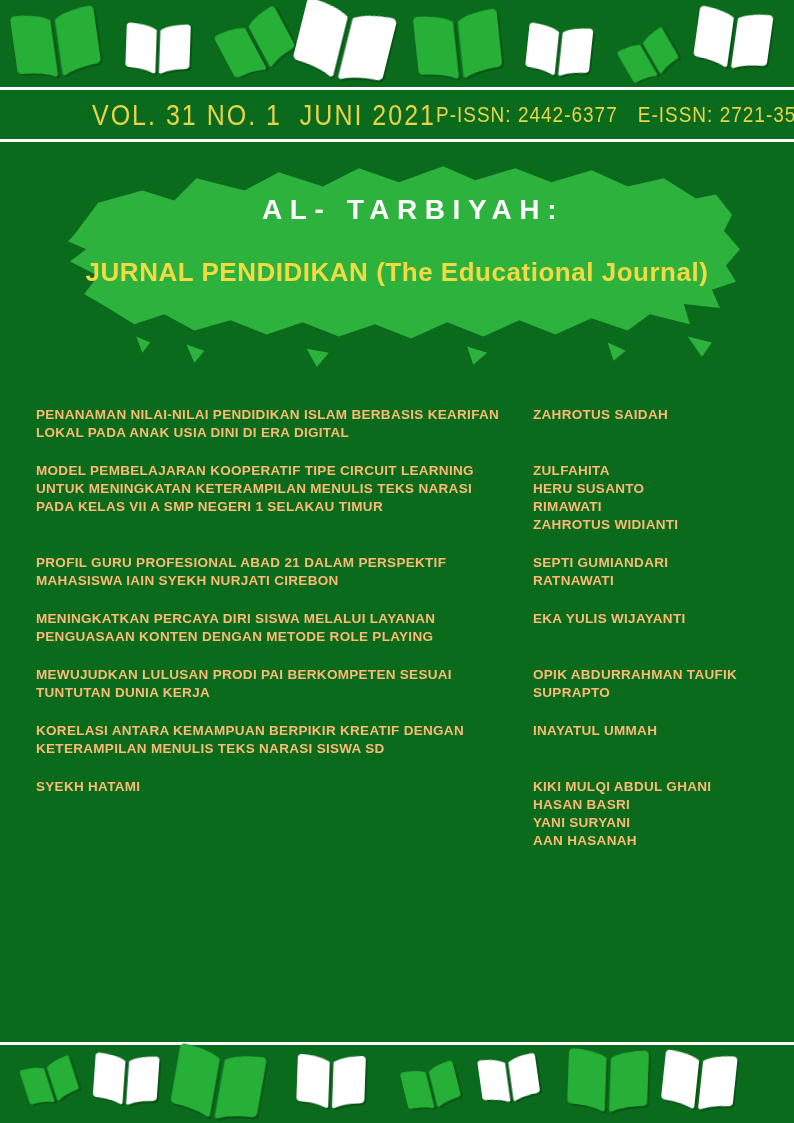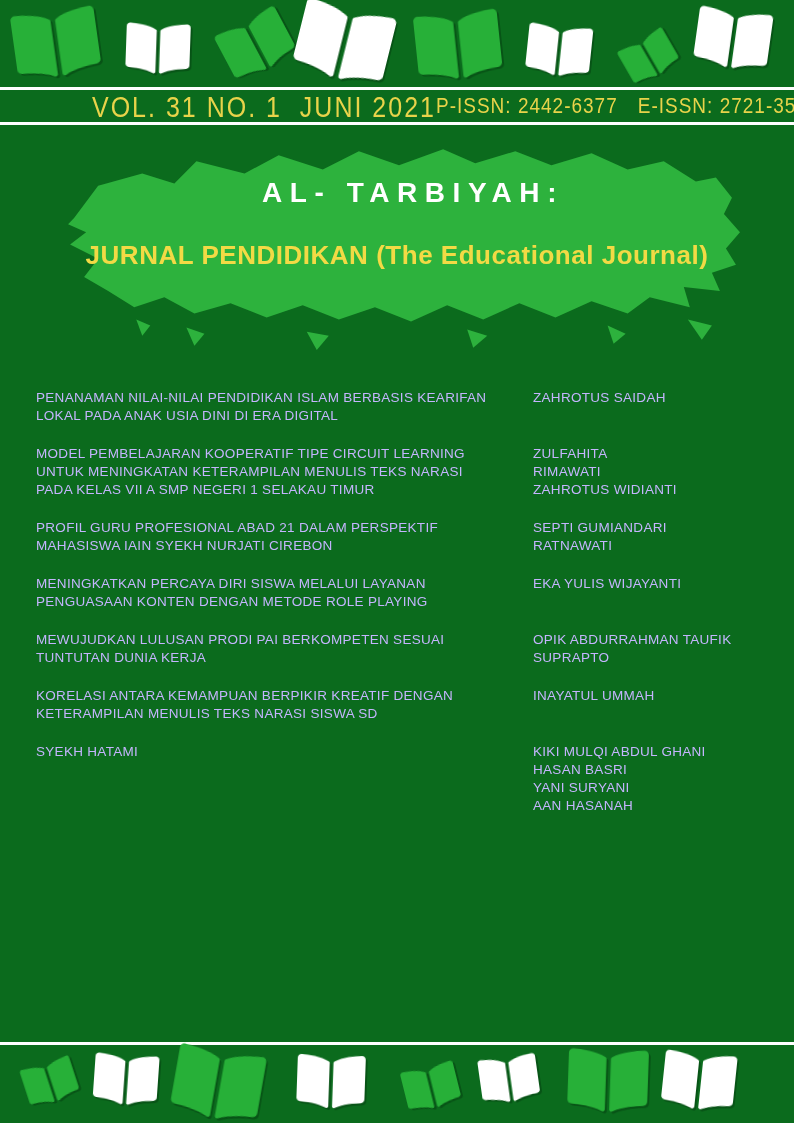--- a/index.html
+++ b/index.html
@@ -13,21 +13,21 @@
   .band{position:relative; width:100%;}
   .band-top{height:87px;}
   .band-bottom{height:78px;}
   .book{
     position:absolute;
     filter:drop-shadow(2px 2px 0 rgba(0,40,8,.35));
   }
   .hline{height:3px; background:#ffffff; width:100%; flex:none;}
   
   .strip{
-    height:32px; flex:none; display:flex; align-items:center;
+    height:49px; flex:none; display:flex; align-items:center;
     justify-content:space-between; padding:0 30px 0 92px; box-sizing:border-box;
   }
   .vol{
     color:#e8d34a; font-size:25px; letter-spacing:2px; white-space:pre;
     transform:scaleY(1.18); transform-origin:center; font-weight:400;
   }
   .issn{display:flex; gap:20px;}
   .issn span{
     color:#e8d34a; font-size:19px; letter-spacing:1px; white-space:pre;
     display:inline-block; transform:scaleY(1.12); font-weight:400;
@@ -45,22 +45,22 @@
     text-align:center; color:#f2da45; font-size:26px; font-weight:bold;
     letter-spacing:0.02em; line-height:1.1;
   }
   
   .articles{
     flex:1; box-sizing:border-box; padding:5px 34px 0 36px;
     display:grid; grid-template-columns:464px 1fr; column-gap:33px; row-gap:20px;
     align-content:start;
   }
   .art-title, .author-line{
-    color:#c4b5fd; font-size:13.5px; line-height:18px; letter-spacing:0.3px;
-    font-weight:400;
+    color:#fdba74; font-size:13.5px; line-height:18px; letter-spacing:0.3px;
+    font-weight:700;
   }
   .art-authors{align-self:start;}
 </style>
 </head>
 <body>
 
 <svg width="0" height="0" style="position:absolute" aria-hidden="true">
   <symbol id="book-shape" viewBox="0 0 576 512">
     <path fill="currentColor" d="M542.22 32.05c-54.8 3.11-163.72 14.43-230.96 55.59-4.64 2.84-7.27 7.89-7.27 13.17v363.87c0 11.55 12.63 18.85 23.28 13.49 69.18-34.82 169.23-44.32 218.7-46.92 16.89-.89 30.02-14.43 30.02-30.66V62.75c.01-17.71-15.35-31.74-33.77-30.7zM264.73 87.64C197.5 46.48 88.58 35.17 33.78 32.05 15.36 31.04 0 45.07 0 62.75V400.6c0 16.24 13.13 29.78 30.02 30.66 49.49 2.6 149.59 12.11 218.77 46.95 10.62 5.35 23.21-1.94 23.21-13.46V100.63c0-5.29-2.62-10.14-7.27-12.99z"></path>
   </symbol>
@@ -126,20 +126,21 @@
   <main class="articles">
 
     <div class="art-title">PENANAMAN NILAI-NILAI PENDIDIKAN ISLAM BERBASIS KEARIFAN LOKAL PADA ANAK USIA DINI DI ERA DIGITAL</div>
     <div class="art-authors">
       <div class="author-line">ZAHROTUS SAIDAH</div>
     </div>
 
     <div class="art-title">MODEL PEMBELAJARAN KOOPERATIF TIPE CIRCUIT LEARNING UNTUK MENINGKATAN KETERAMPILAN MENULIS TEKS NARASI PADA KELAS VII A SMP NEGERI 1 SELAKAU TIMUR</div>
     <div class="art-authors">
       <div class="author-line">ZULFAHITA</div>
+      <div class="author-line">HERU SUSANTO</div>
       <div class="author-line">RIMAWATI</div>
       <div class="author-line">ZAHROTUS WIDIANTI</div>
     </div>
 
     <div class="art-title">PROFIL GURU PROFESIONAL ABAD 21 DALAM PERSPEKTIF MAHASISWA IAIN SYEKH NURJATI CIREBON</div>
     <div class="art-authors">
       <div class="author-line">SEPTI GUMIANDARI</div>
       <div class="author-line">RATNAWATI</div>
     </div>
 

